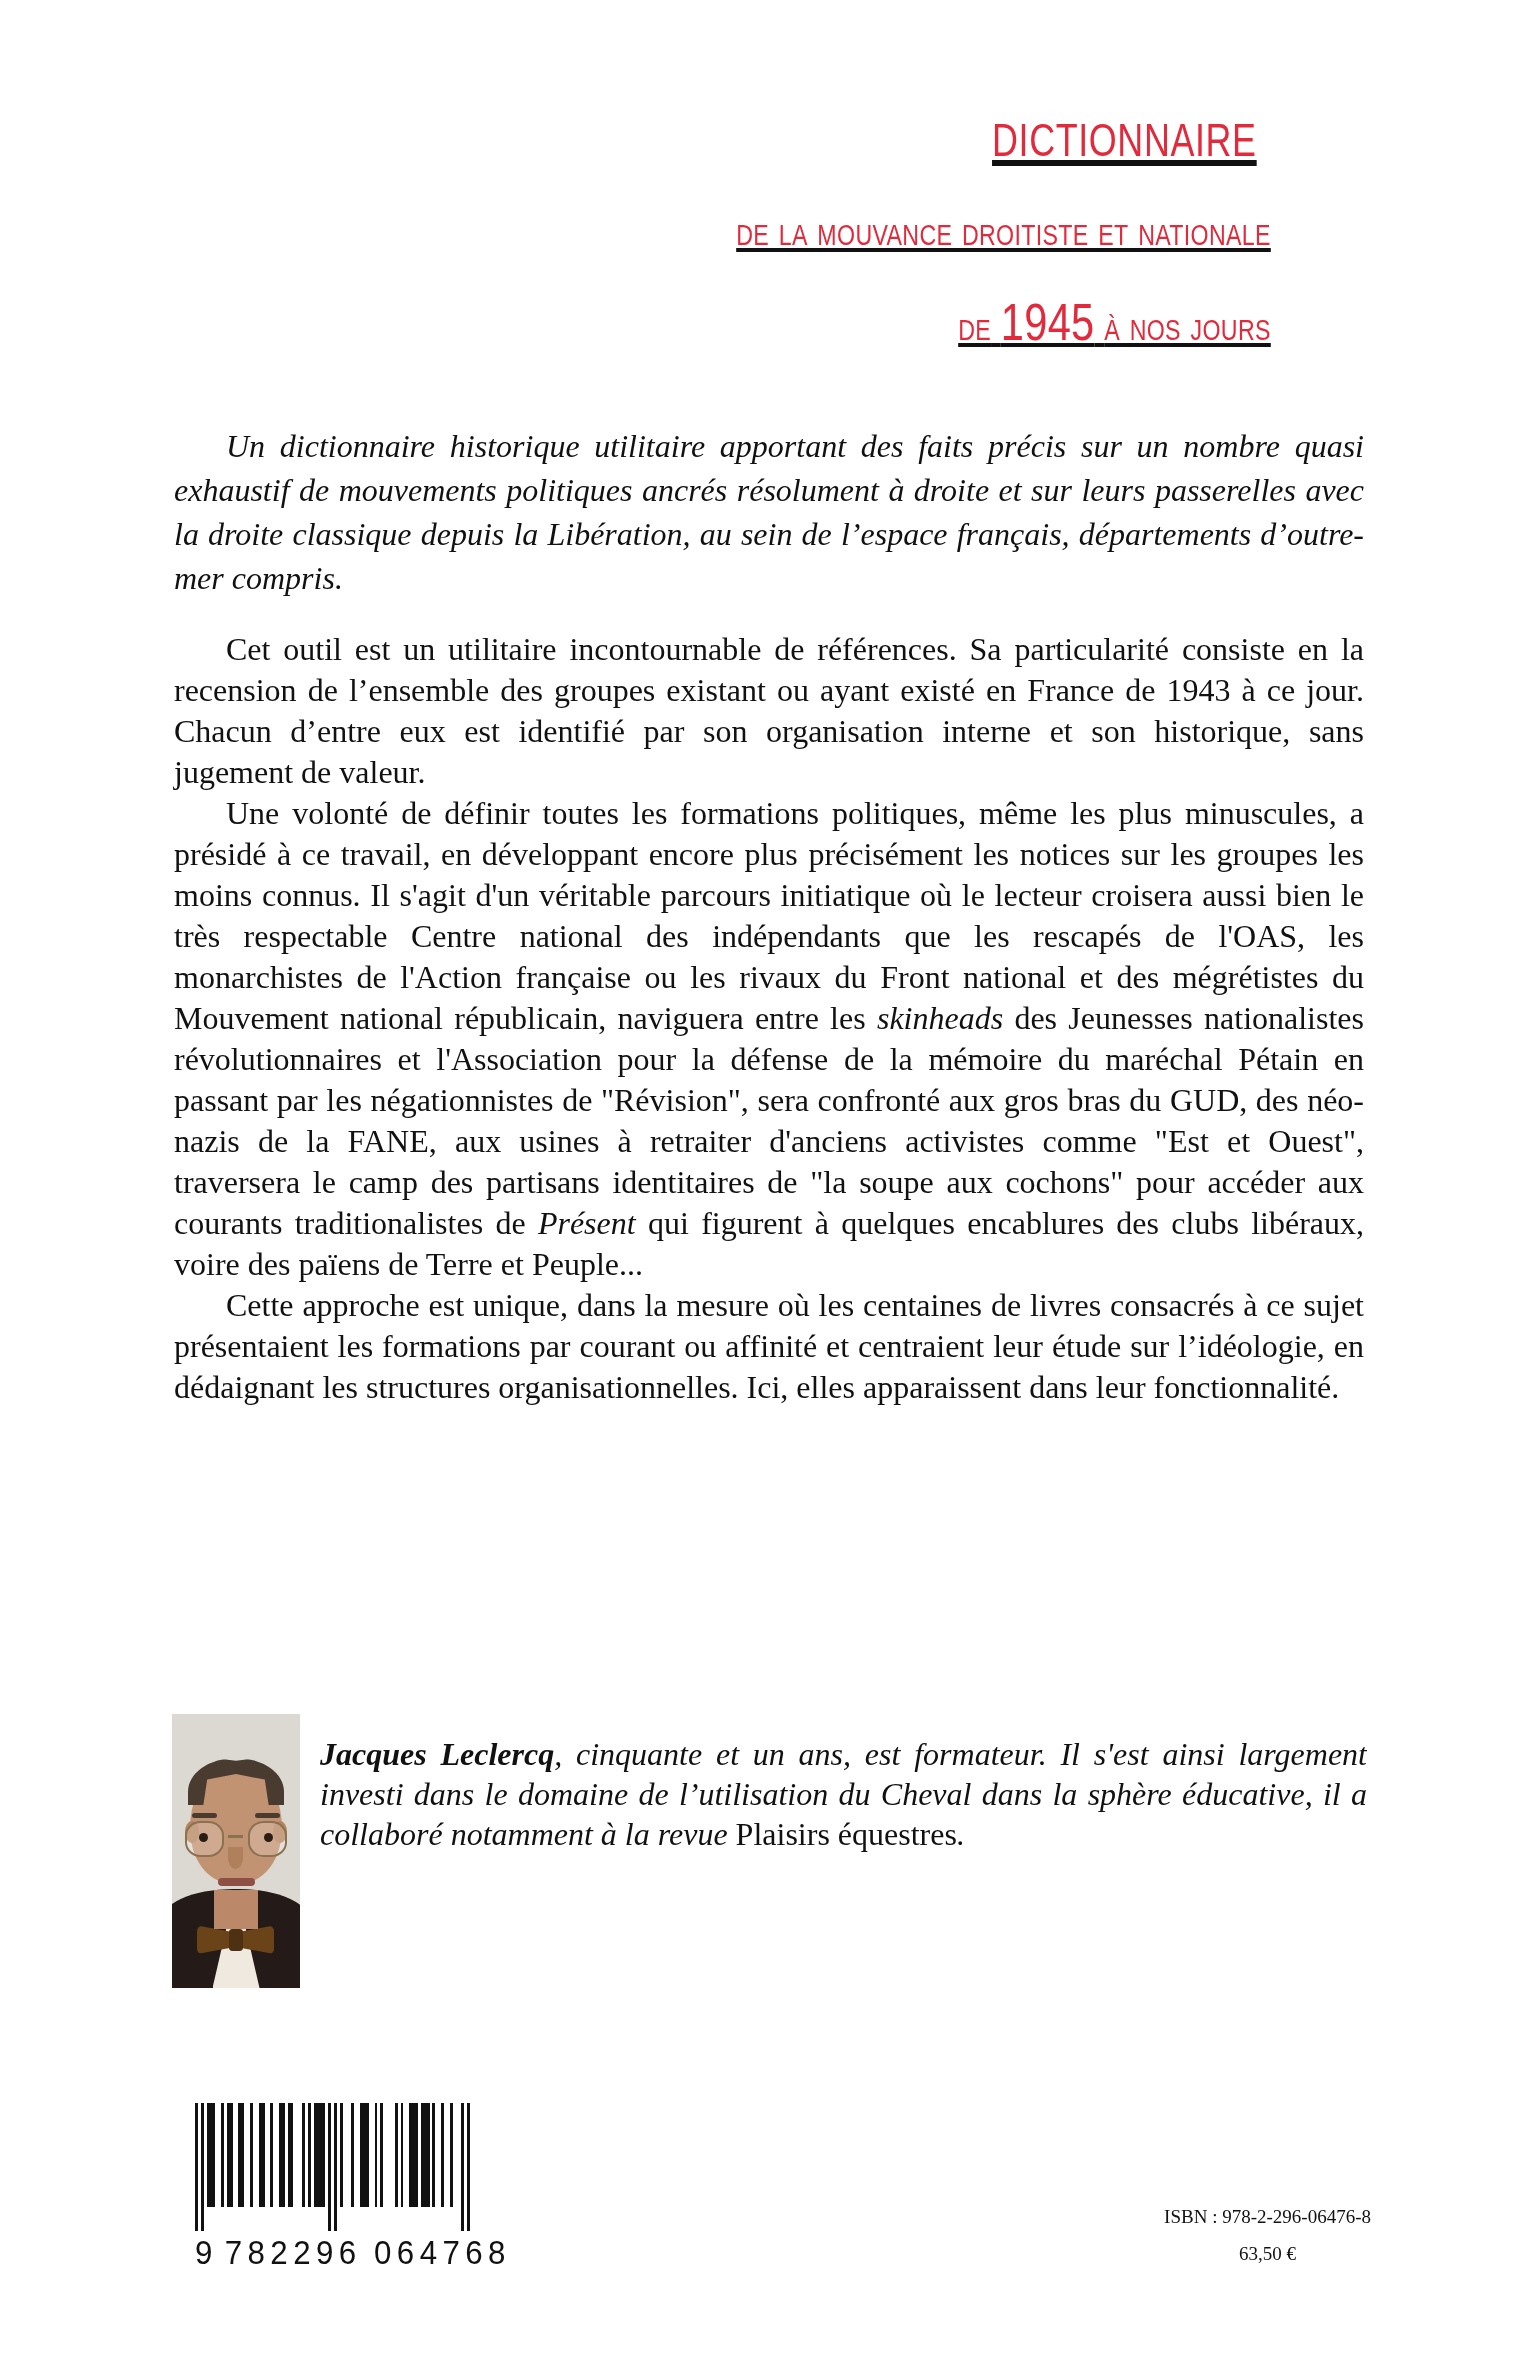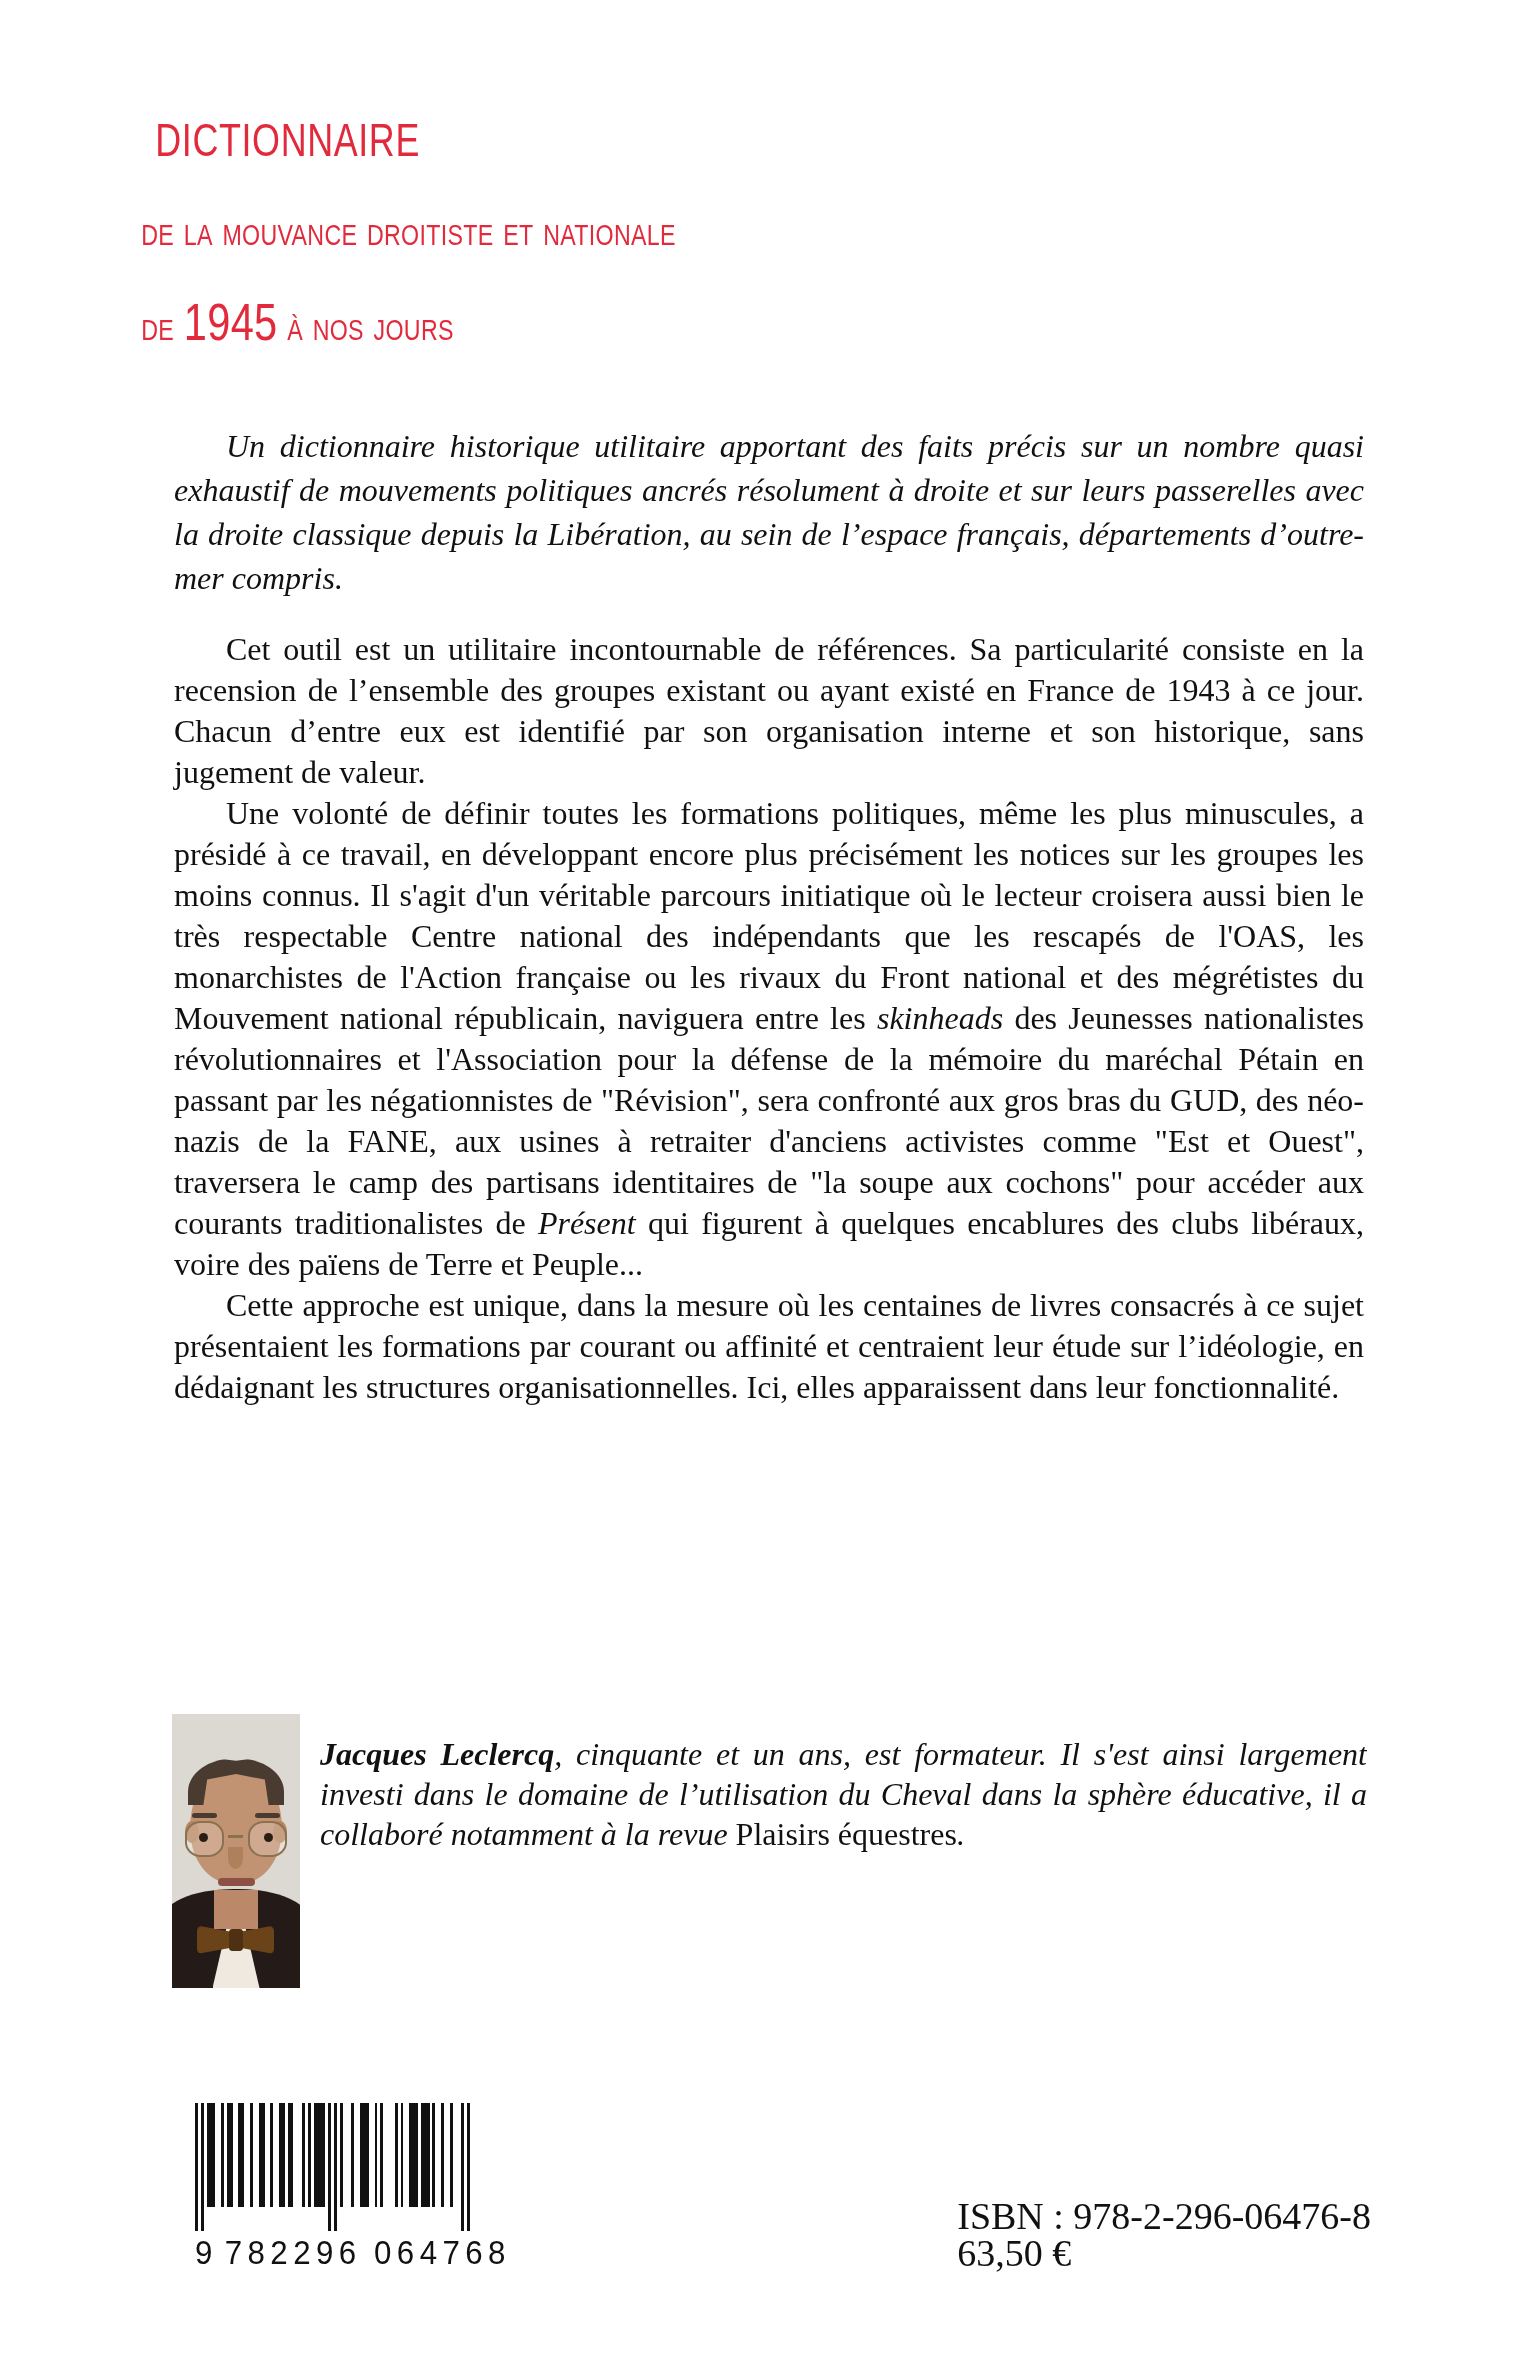--- a/index.html
+++ b/index.html
@@ -15,21 +15,22 @@
     color: #111111;
     overflow: hidden;
   }
 
   
   .title-block {
     position: absolute;
     left: 0;
     top: 101px;
     width: 1412px;
-    text-align: left;
+    text-align: right;
+    text-decoration: underline;
   }
   .title-main {
     color: #e12b3c;
     font-family: "Liberation Sans Narrow", "Liberation Sans", sans-serif;
     font-size: 65px;
     letter-spacing: 0.8px;
     line-height: 1.0;
     font-weight: 400;
     font-stretch: condensed;
     transform: scaleX(0.78);
@@ -228,23 +229,23 @@
   }
   .bc-digits .d1 { width: 22px; }
   .bc-digits .d2 { margin-left: 11.7px; letter-spacing: 5.9px; }
   .bc-digits .d3 { margin-left: 13.4px; letter-spacing: 5.9px; }
 
   
   .isbn-block {
     position: absolute;
     right: 164px;
     top: 2198px;
-    text-align: left;
+    text-align: center;
     font-family: "Liberation Serif", "DejaVu Serif", serif;
-    font-size: 38px;
+    font-size: 19px;
     line-height: 37px;
     color: #111;
   }
 </style>
 </head>
 <body>
 
 <div class="title-block">
   <div class="title-main">Dictionnaire</div>
   <div class="title-sub1">de la mouvance droitiste et nationale</div>

